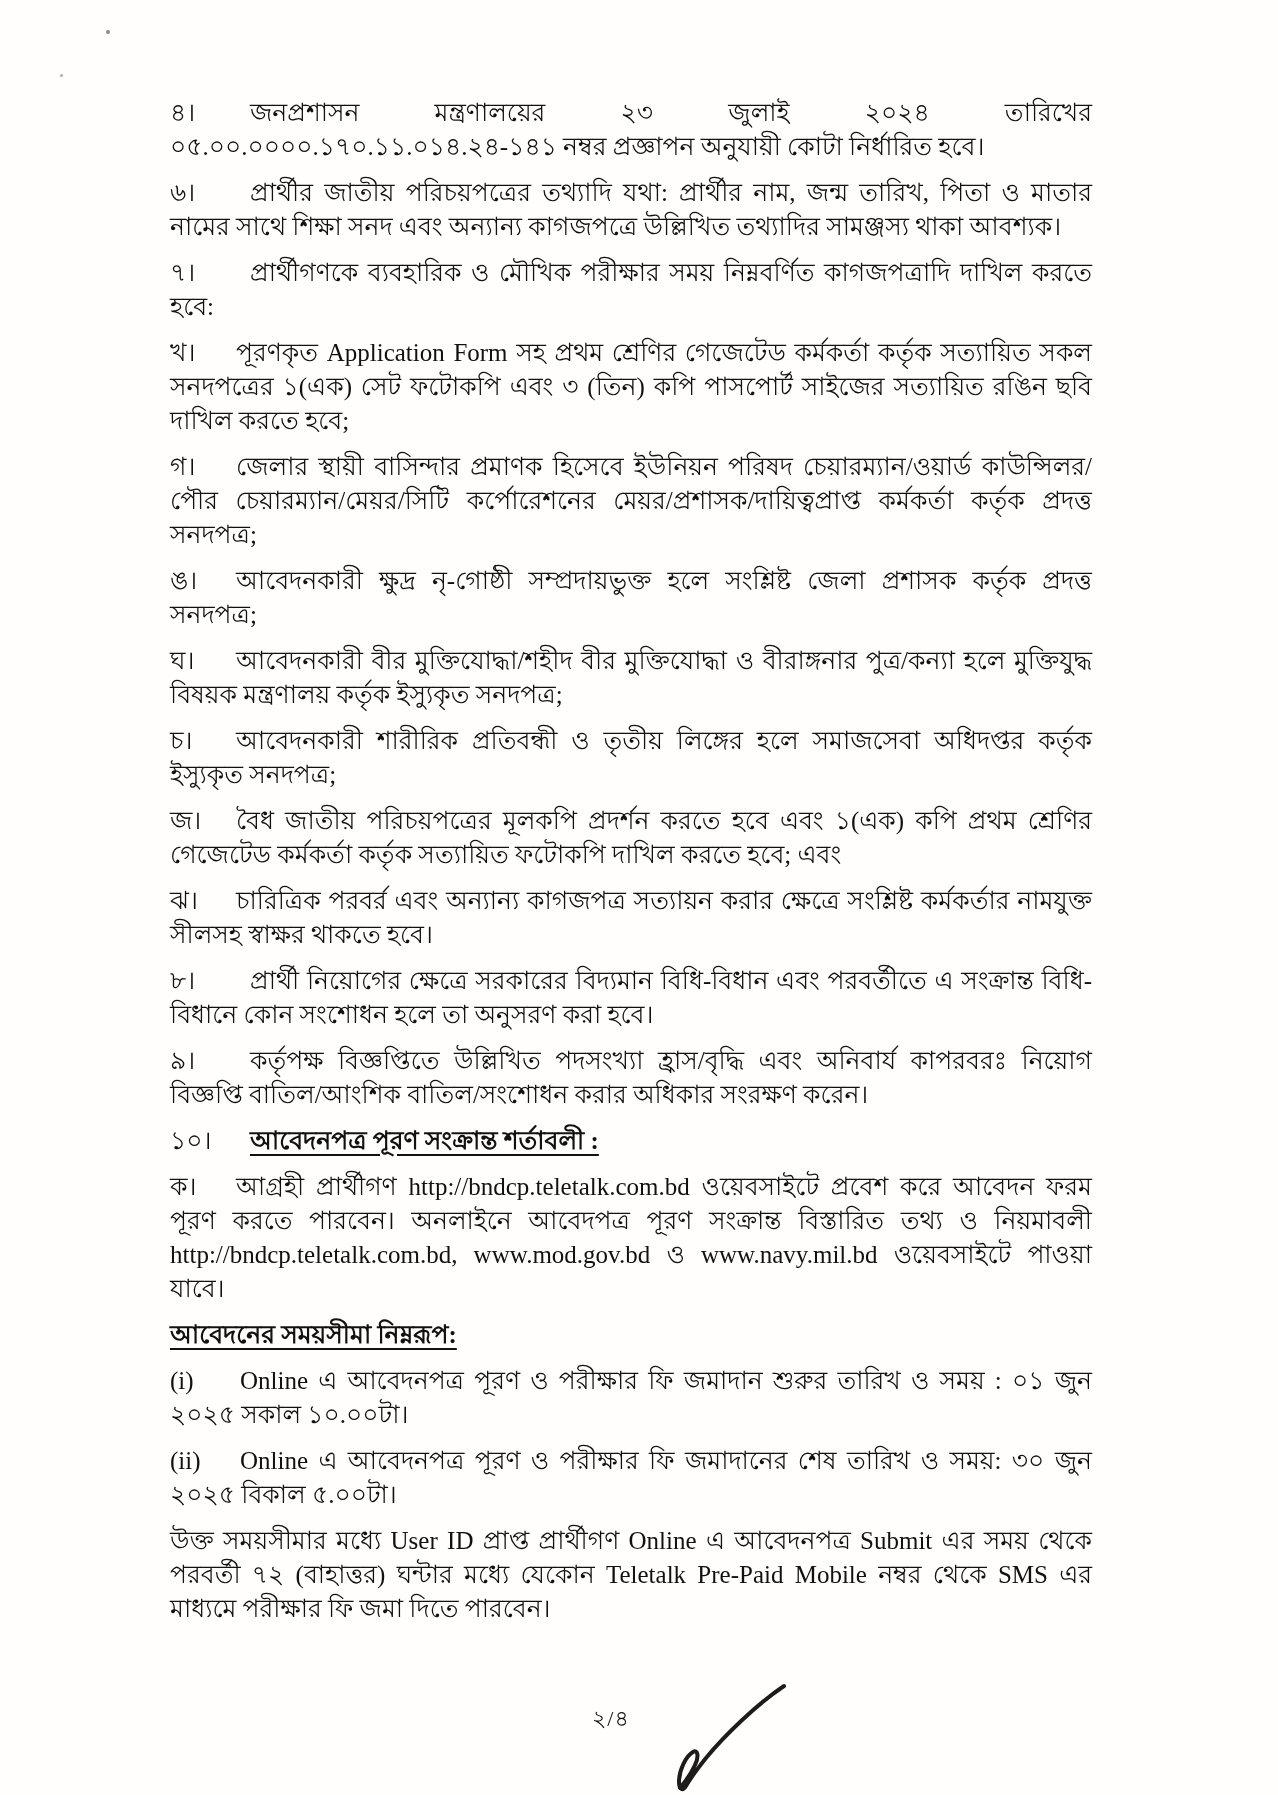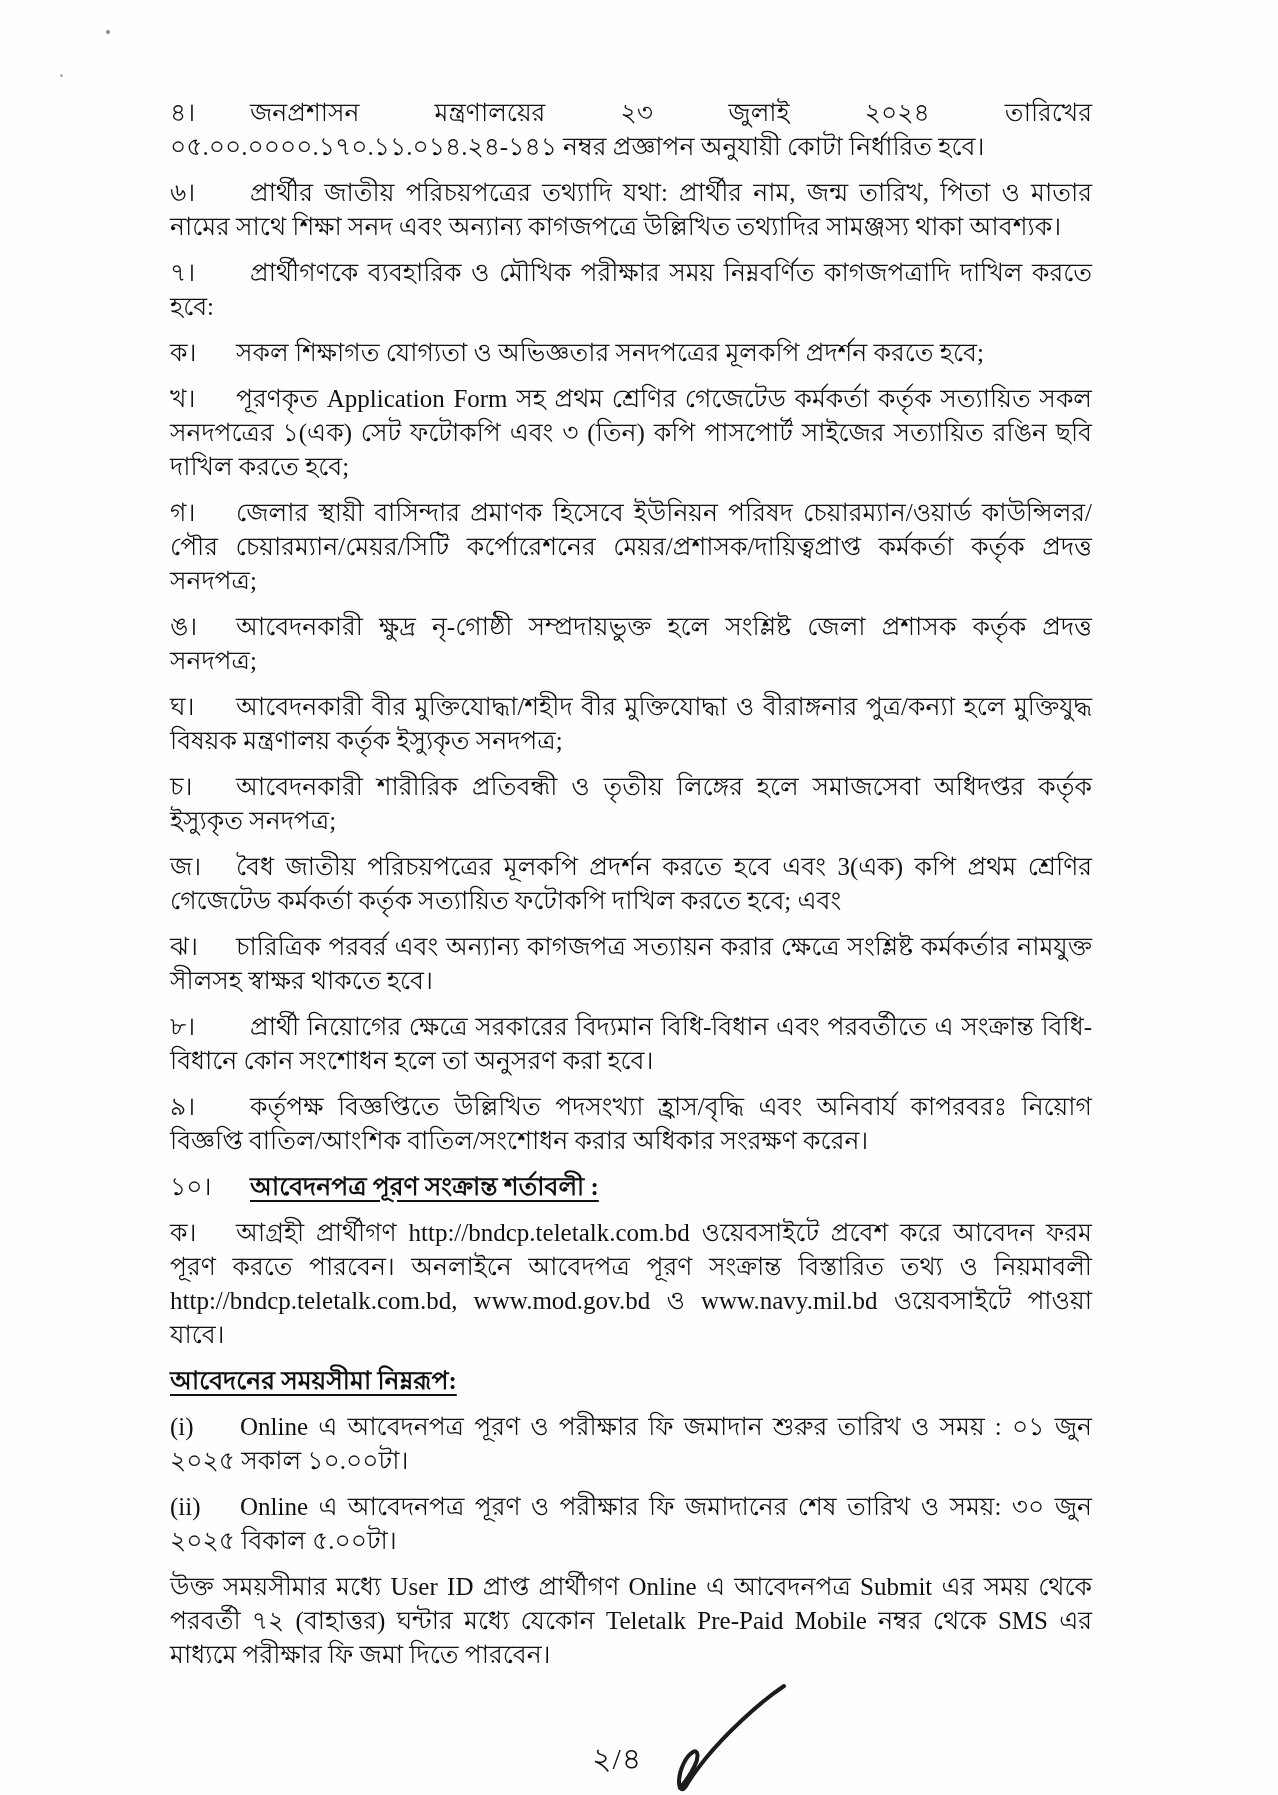--- a/index.html
+++ b/index.html
@@ -41,22 +41,22 @@
   .speck{
     position:absolute;
     background:#8a8a8a;
     border-radius:50%;
   }
   .speck.a{left:106px;top:30px;width:4px;height:4px;}
   .speck.b{left:60px;top:74px;width:3px;height:3px;opacity:.7;}
   .footer-pageno{
     position:absolute;
     left:592px;
-    top:1742px;
-    font-size:30px;
+    top:1702px;
+    font-size:22px;
     letter-spacing:1px;
   }
   .signature{
     position:absolute;
     left:662px;
     top:1678px;
     width:130px;
     height:115px;
   }
 </style>
@@ -69,34 +69,33 @@
 
   <div class="content">
 
     <p class="item"><span class="num">৪।</span><span class="txt">জনপ্রশাসন মন্ত্রণালয়ের ২৩ জুলাই ২০২৪ তারিখের ০৫.০০.০০০০.১৭০.১১.০১৪.২৪-১৪১ নম্বর প্রজ্ঞাপন অনুযায়ী কোটা নির্ধারিত হবে।</span></p>
 
 
     <p class="item"><span class="num">৬।</span><span class="txt">প্রার্থীর জাতীয় পরিচয়পত্রের তথ্যাদি যথা: প্রার্থীর নাম, জন্ম তারিখ, পিতা ও মাতার নামের সাথে শিক্ষা সনদ এবং অন্যান্য কাগজপত্রে উল্লিখিত তথ্যাদির সামঞ্জস্য থাকা আবশ্যক।</span></p>
 
     <p class="item"><span class="num">৭।</span><span class="txt">প্রার্থীগণকে ব্যবহারিক ও মৌখিক পরীক্ষার সময় নিম্নবর্ণিত কাগজপত্রাদি দাখিল করতে হবে:</span></p>
 
-    <p class="sub"><span class="num">ক।</span><span class="txt">সকল শিক্ষাগত যোগ্যতা ও অভিজ্ঞতার সনদপত্রের মূলকপি প্রদর্শন করতে হবে;</span></p>
 
     <p class="sub"><span class="num">খ।</span><span class="txt">পূরণকৃত Application Form সহ প্রথম শ্রেণির গেজেটেড কর্মকর্তা কর্তৃক সত্যায়িত সকল সনদপত্রের ১(এক) সেট ফটোকপি এবং ৩ (তিন) কপি পাসপোর্ট সাইজের সত্যায়িত রঙিন ছবি দাখিল করতে হবে;</span></p>
 
     <p class="sub"><span class="num">গ।</span><span class="txt">জেলার স্থায়ী বাসিন্দার প্রমাণক হিসেবে ইউনিয়ন পরিষদ চেয়ারম্যান/ওয়ার্ড কাউন্সিলর/পৌর চেয়ারম্যান/মেয়র/সিটি কর্পোরেশনের মেয়র/প্রশাসক/দায়িত্বপ্রাপ্ত কর্মকর্তা কর্তৃক প্রদত্ত সনদপত্র;</span></p>
 
     <p class="sub"><span class="num">ঙ।</span><span class="txt">আবেদনকারী ক্ষুদ্র নৃ-গোষ্ঠী সম্প্রদায়ভুক্ত হলে সংশ্লিষ্ট জেলা প্রশাসক কর্তৃক প্রদত্ত সনদপত্র;</span></p>
 
     <p class="sub"><span class="num">ঘ।</span><span class="txt">আবেদনকারী বীর মুক্তিযোদ্ধা/শহীদ বীর মুক্তিযোদ্ধা ও বীরাঙ্গনার পুত্র/কন্যা হলে মুক্তিযুদ্ধ বিষয়ক মন্ত্রণালয় কর্তৃক ইস্যুকৃত সনদপত্র;</span></p>
 
     <p class="sub"><span class="num">চ।</span><span class="txt">আবেদনকারী শারীরিক প্রতিবন্ধী ও তৃতীয় লিঙ্গের হলে সমাজসেবা অধিদপ্তর কর্তৃক ইস্যুকৃত সনদপত্র;</span></p>
 
 
-    <p class="sub"><span class="num">জ।</span><span class="txt">বৈধ জাতীয় পরিচয়পত্রের মূলকপি প্রদর্শন করতে হবে এবং 3(এক) কপি প্রথম শ্রেণির গেজেটেড কর্মকর্তা কর্তৃক সত্যায়িত ফটোকপি দাখিল করতে হবে; এবং</span></p>
+    <p class="sub"><span class="num">জ।</span><span class="txt">বৈধ জাতীয় পরিচয়পত্রের মূলকপি প্রদর্শন করতে হবে এবং ১(এক) কপি প্রথম শ্রেণির গেজেটেড কর্মকর্তা কর্তৃক সত্যায়িত ফটোকপি দাখিল করতে হবে; এবং</span></p>
 
     <p class="sub"><span class="num">ঝ।</span><span class="txt">চারিত্রিক পরবর্র এবং অন্যান্য কাগজপত্র সত্যায়ন করার ক্ষেত্রে সংশ্লিষ্ট কর্মকর্তার নামযুক্ত সীলসহ স্বাক্ষর থাকতে হবে।</span></p>
 
     <p class="item"><span class="num">৮।</span><span class="txt">প্রার্থী নিয়োগের ক্ষেত্রে সরকারের বিদ্যমান বিধি-বিধান এবং পরবর্তীতে এ সংক্রান্ত বিধি-বিধানে কোন সংশোধন হলে তা অনুসরণ করা হবে।</span></p>
 
     <p class="item"><span class="num">৯।</span><span class="txt">কর্তৃপক্ষ বিজ্ঞপ্তিতে উল্লিখিত পদসংখ্যা হ্রাস/বৃদ্ধি এবং অনিবার্য কাপরবরঃ নিয়োগ বিজ্ঞপ্তি বাতিল/আংশিক বাতিল/সংশোধন করার অধিকার সংরক্ষণ করেন।</span></p>
 
     <p class="item"><span class="num">১০।</span><span class="txt uh">আবেদনপত্র পূরণ সংক্রান্ত শর্তাবলী :</span></p>
 
     <p class="sub"><span class="num">ক।</span><span class="txt">আগ্রহী প্রার্থীগণ http://bndcp.teletalk.com.bd ওয়েবসাইটে প্রবেশ করে আবেদন ফরম পূরণ করতে পারবেন। অনলাইনে আবেদপত্র পূরণ সংক্রান্ত বিস্তারিত তথ্য ও নিয়মাবলী http://bndcp.teletalk.com.bd, www.mod.gov.bd ও www.navy.mil.bd ওয়েবসাইটে পাওয়া যাবে।</span></p>

